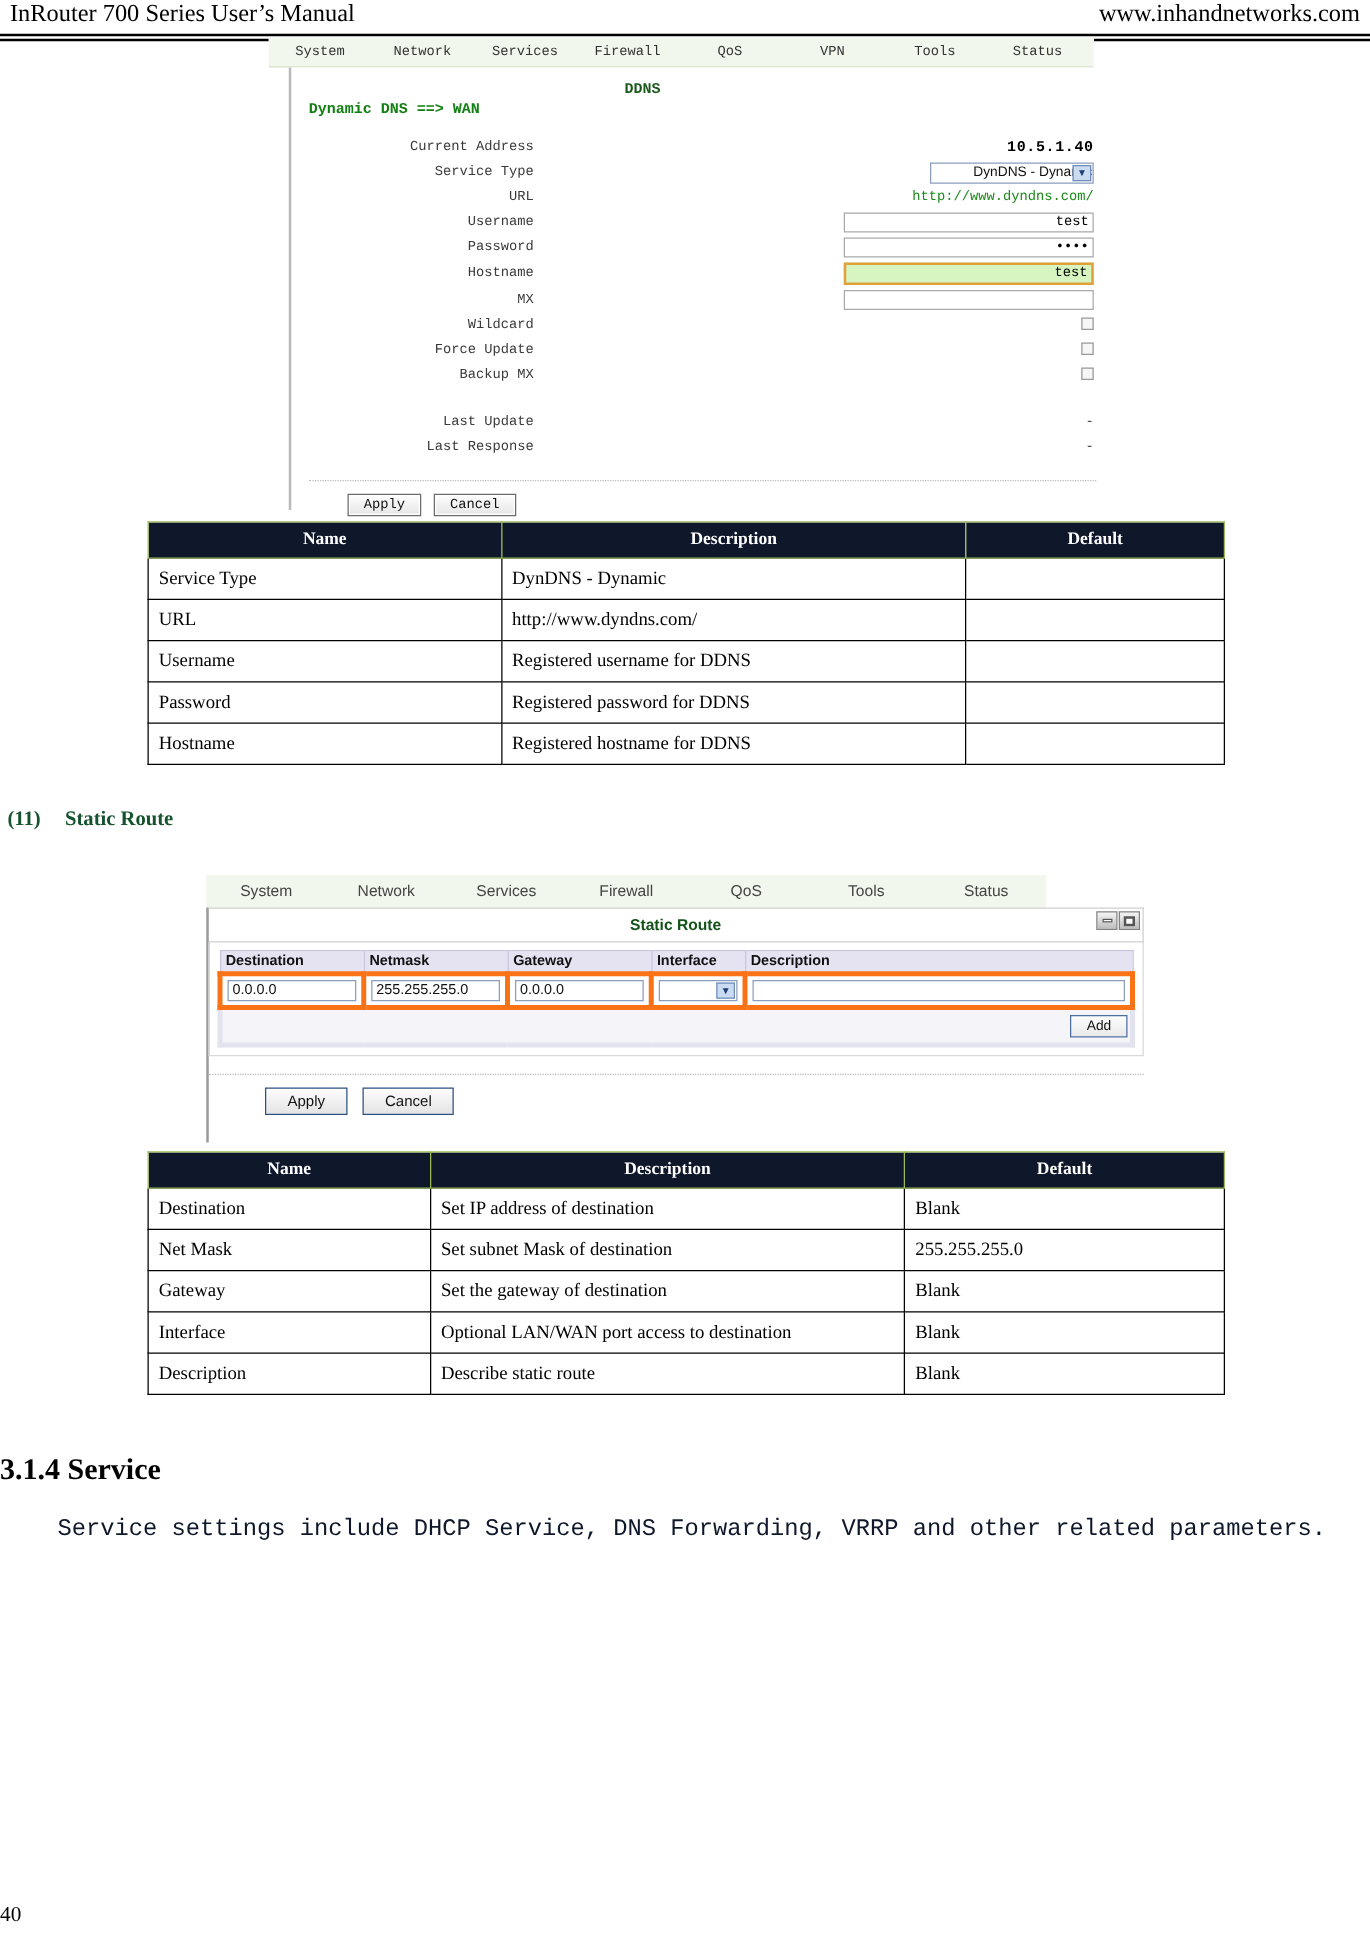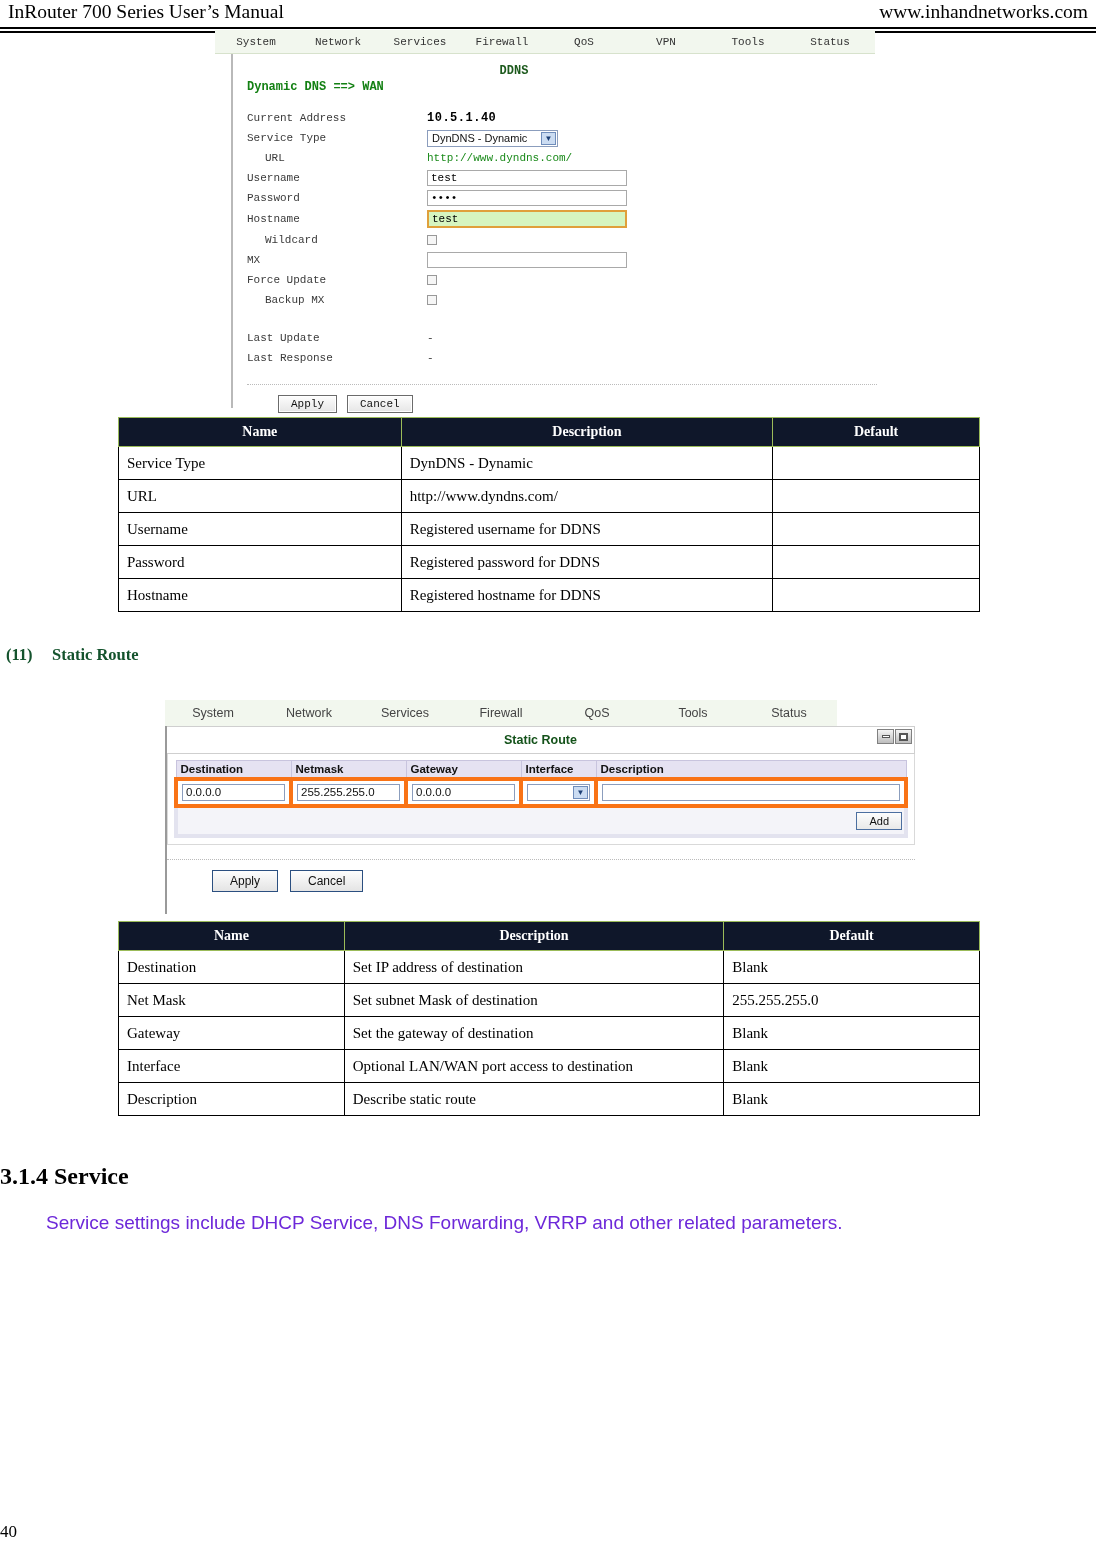--- a/index.html
+++ b/index.html
@@ -86,20 +86,21 @@
     padding-left:14px;
     margin-top:2px;
   }
   #shot-ddns .frm{ margin-top:14px; padding-left:14px; }
   #shot-ddns .row{
     display:flex; align-items:center;
     height:20px;
     font-family:"Liberation Mono", monospace;
     font-size:11px;
     color:#3a3a3a;
+    text-align:right;
   }
   #shot-ddns .row .lbl{ width:180px; white-space:nowrap; }
   #shot-ddns .row .lbl.ind{ padding-left:18px; }
   #shot-ddns .row .val{ flex:1; }
   .v-strong{ font-family:Liberation Mono, monospace; font-weight:bold; font-size:12px; color:#000; letter-spacing:.5px;}
   .v-link{ color:#1a8a1a; font-family:"Liberation Mono", monospace; font-size:11px; }
   .txtbox{
     display:inline-block;
     width:200px; height:16px;
     border:1px solid #a9a9a9;
@@ -322,23 +323,23 @@
   .h2{
     position:absolute;
     left:0; top:1163px;
     font-family:"Liberation Serif", serif;
     font-weight:bold;
     font-size:24px;
   }
   .para{
     position:absolute;
     left:46px; top:1212px;
-    font-family:Liberation Sans, sans-serif;
+    font-family:Liberation Mono, monospace;
     font-size:19px;
-    color:#6d28d9;
+    color:#0f172a;
   }
   .pageno{
     position:absolute;
     left:0; right:0; top:1522px;
     text-align:left;
     font-family:"Liberation Serif", serif;
     font-size:17px;
   }
 </style>
 </head>
@@ -398,27 +399,27 @@
         <div class="lbl">Password</div>
         <div class="val"><span class="txtbox">••••</span></div>
       </div>
 
       <div class="row" style="height:22px;">
         <div class="lbl">Hostname</div>
         <div class="val"><span class="txtbox hl">test</span></div>
       </div>
 
       <div class="row">
+        <div class="lbl">MX</div>
+        <div class="val"><span class="txtbox"></span></div>
+      </div>
+
+      <div class="row">
         <div class="lbl ind">Wildcard</div>
         <div class="val"><span class="cbox"></span></div>
-      </div>
-
-      <div class="row">
-        <div class="lbl">MX</div>
-        <div class="val"><span class="txtbox"></span></div>
       </div>
 
       <div class="row">
         <div class="lbl">Force Update</div>
         <div class="val"><span class="cbox"></span></div>
       </div>
 
       <div class="row">
         <div class="lbl ind">Backup MX</div>
         <div class="val"><span class="cbox"></span></div>

